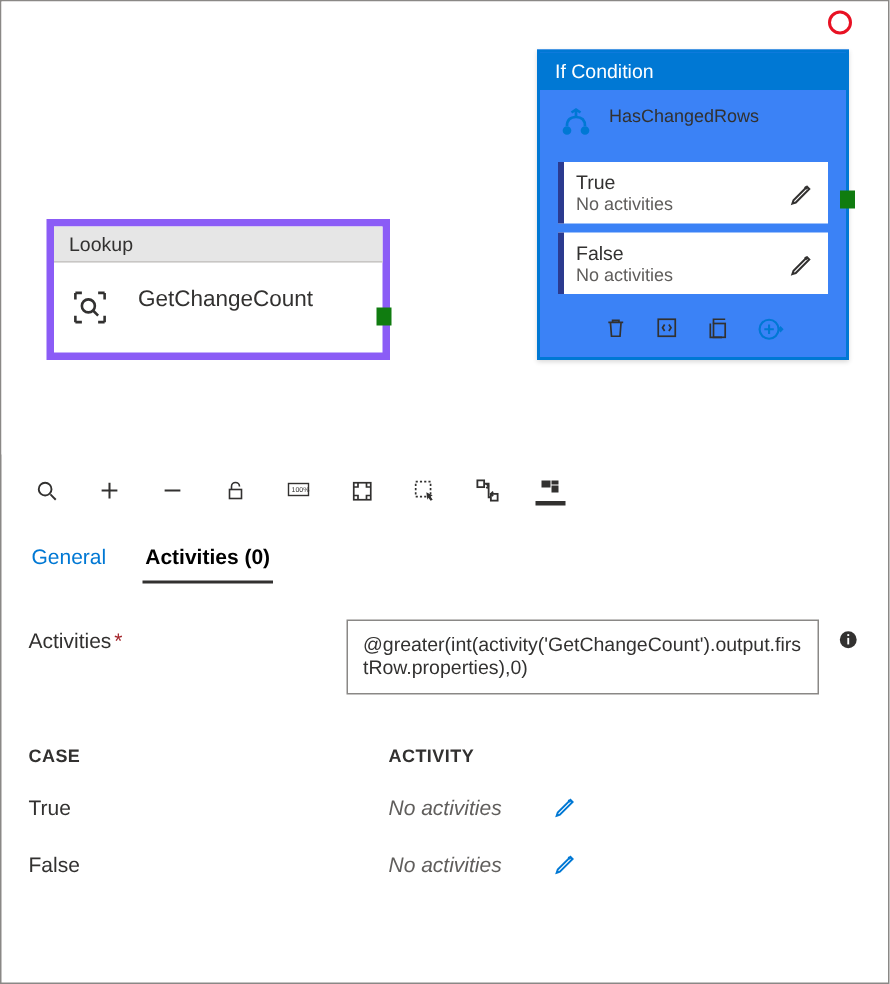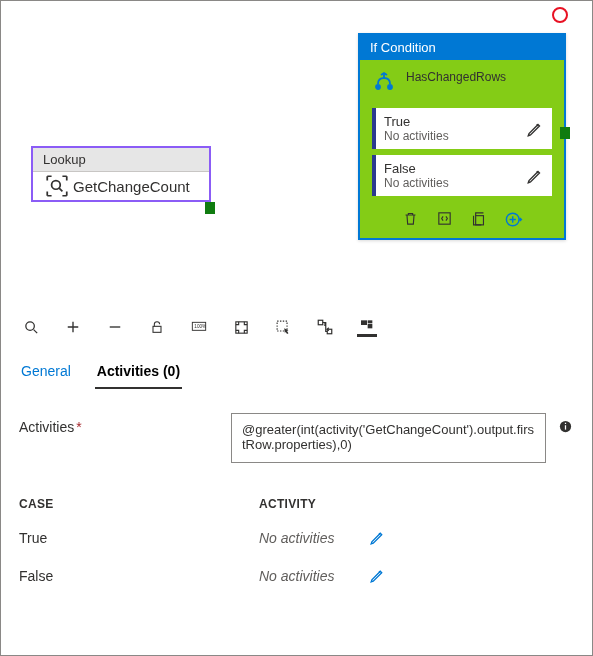--- a/index.html
+++ b/index.html
@@ -28,35 +28,35 @@
     width: 16px;
     height: 16px;
     border: 2px solid #e81123;
     border-radius: 50%;
   }
   
   .node-lookup {
     position: absolute;
     left: 30px;
     top: 145px;
-    width: 180px;
-    border: 2px solid #8b5cf6;
+    width: 229px;
+    border: 5px solid #8b5cf6;
     background: #fff;
   }
   .node-lookup-header {
     background: #e6e6e6;
     border-bottom: 1px solid #c8c6c4;
     padding: 4px 10px;
     font-size: 13px;
   }
   .node-lookup-body {
     display: flex;
-    align-items: center;
-    padding: 0 10px;
-    gap: 2px;
+    align-items: flex-start;
+    padding: 16px 10px;
+    gap: 18px;
   }
   .lookup-icon {
     width: 28px;
     height: 28px;
     display: grid;
     place-items: center;
   }
   .node-lookup .output-handle {
     position: absolute;
     right: -6px;
@@ -65,21 +65,21 @@
     height: 12px;
     background: #107c10;
   }
   
   .node-if {
     position: absolute;
     left: 357px;
     top: 32px;
     width: 208px;
     border: 2px solid #0078d4;
-    background: #84cc16;
+    background: #3b82f6;
     box-shadow: 0 1px 3px rgba(0,0,0,.15);
   }
   .node-if-header {
     background: #0078d4;
     color: #fff;
     padding: 5px 10px;
     font-size: 13px;
   }
   .node-if-title {
     display: flex;

